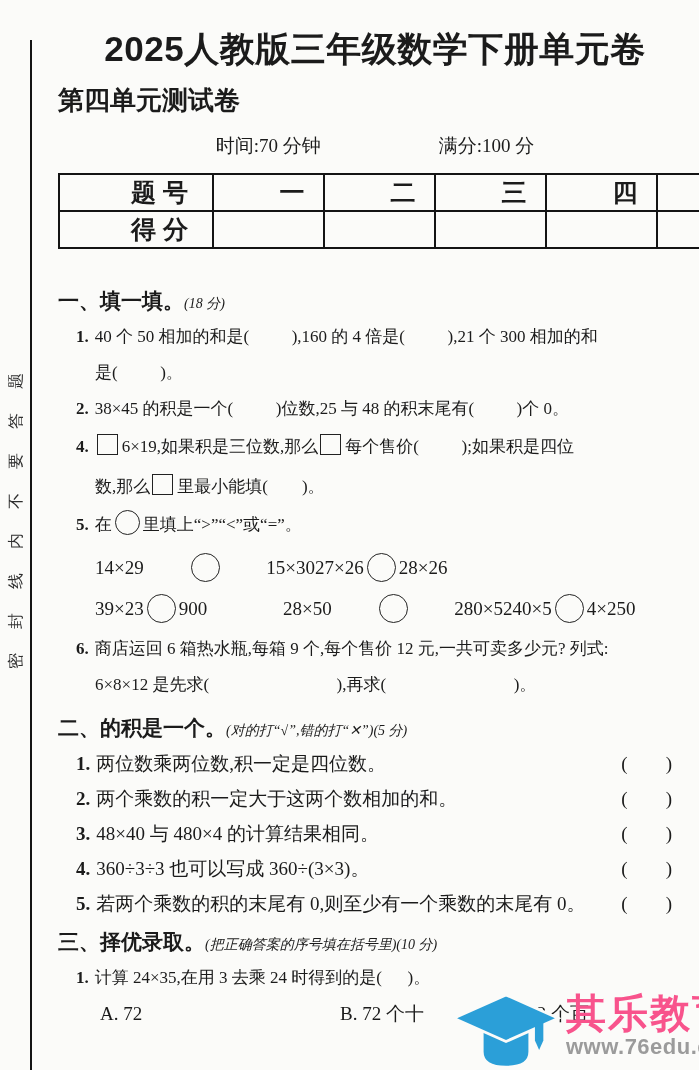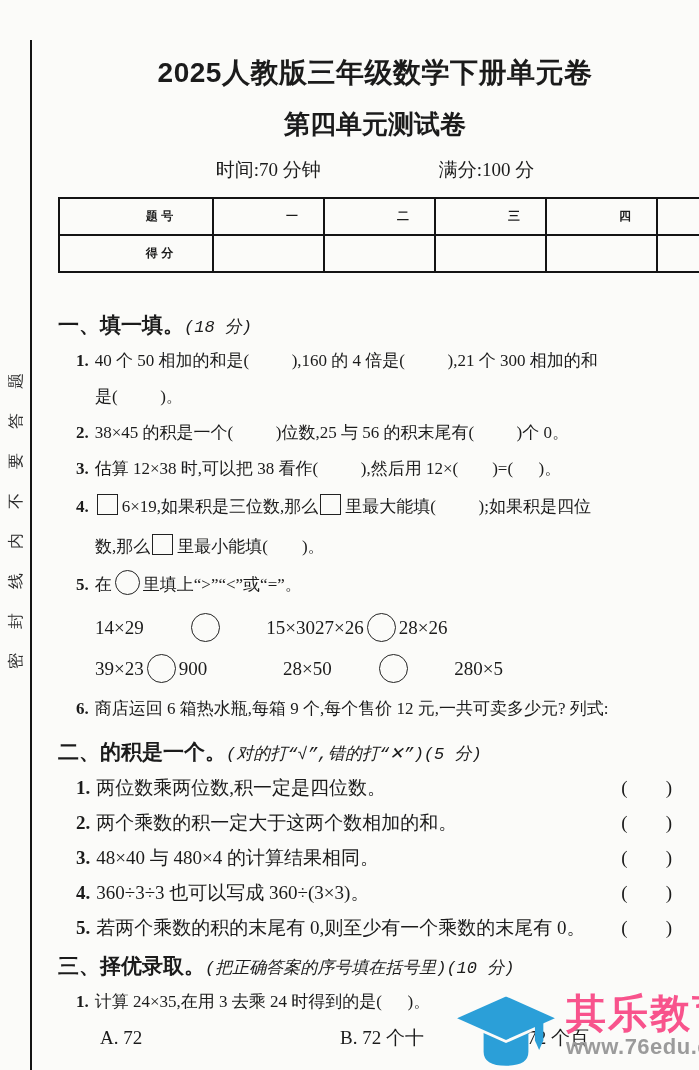--- a/index.html
+++ b/index.html
@@ -9,43 +9,43 @@
     font-family:"Liberation Serif","DejaVu Serif",serif;
   }
   .seal-rule{position:absolute;left:30px;top:40px;bottom:0;width:2px;background:#141414;}
   .seal-text{
     position:absolute;left:-148px;top:498px;width:330px;height:22px;
     text-align:center;transform:rotate(-90deg);
     font-size:16px;letter-spacing:24px;color:#2e2e2e;white-space:nowrap;
   }
   .content{position:absolute;left:58px;top:0;width:634px;}
   .title{
-    margin:52px 0 0 0;text-align:center;font-size:28px;line-height:42px;font-weight:bold;
+    margin:28px 0 0 0;text-align:center;font-size:35px;line-height:42px;font-weight:bold;
     font-family:"Liberation Sans","DejaVu Sans",sans-serif;letter-spacing:0.5px;
   }
   .subtitle{
-    margin:14px 0 0 0;text-align:center;font-size:26px;line-height:32px;font-weight:bold;
+    margin:14px 0 0 0;font-size:26px;line-height:32px;font-weight:bold;
     font-family:"Liberation Sans","DejaVu Sans",sans-serif;
   }
   .info-line{margin-top:18px;display:flex;justify-content:center;gap:118px;font-size:19px;line-height:24px;}
   table.score-table{margin-top:15px;width:631px;border-collapse:collapse;table-layout:fixed;}
   table.score-table td{
     border:2px solid #141414;height:33px;text-align:center;vertical-align:middle;
-    font-size:12px;font-weight:bold;font-family:"Liberation Sans","DejaVu Sans",sans-serif;padding-left:48px;
+    font-size:25px;font-weight:bold;font-family:"Liberation Sans","DejaVu Sans",sans-serif;padding-left:48px;
   }
   td.c-label{width:103px;}
   td.c-num{width:60px;}
   td.c-total{width:84px;}
   .sec-heading{
     margin-top:37px;font-size:21px;line-height:30px;font-weight:bold;
     font-family:"Liberation Sans","DejaVu Sans",sans-serif;white-space:pre-wrap;
   }
   .sec-note{
-    font-size:17px;font-weight:normal;font-style:italic;
-    font-family:Liberation Mono, monospace;white-space:pre-wrap;
+    font-size:14px;font-weight:normal;font-style:italic;
+    font-family:Liberation Serif, serif;white-space:pre-wrap;
   }
   .q{padding-left:18px;font-size:17px;line-height:36px;white-space:pre-wrap;}
   .q.cont{padding-left:37px;}
   .q.boxline{line-height:40px;}
   .qnum{font-weight:bold;margin-right:6px;}
   .sq{
     display:inline-block;width:19px;height:19px;border:1.6px solid #222;
     vertical-align:-3px;margin:0 4px 0 2px;background:transparent;
   }
   .circ-sm{
@@ -120,25 +120,24 @@
         <td></td>
       </tr>
     </tbody>
       </table>
 
     <div class="sec-heading"><span>一、填一填。</span><span class="sec-note">(18 分)</span></div>
 
     <div class="q"><span class="qnum">1.</span><span>40 个 50 相加的和是(          ),160 的 4 倍是(          ),21 个 300 相加的和</span></div>
     <div class="q cont"><span>是(          )。</span></div>
 
-    <div class="q"><span class="qnum">2.</span><span>38×45 的积是一个(          )位数,25 与 56 的积末尾有(          )个 0。</span></div>
-
-    <div class="q"><span class="qnum">3.</span><span>估算 12×38 时,可以把 38 看作(          ),然后用 12×(        )=(      )。</span></div>
-
-    <div class="q boxline"><span class="qnum">4.</span><span class="sq"></span><span>6×19,如果积是三位数,那么</span><span class="sq"></span><span>里最大能填(          );如果积是四位</span></div>
+    <div class="q"><span class="qnum">2.</span><span>38×45 的积是一个(          )位数,25 与 48 的积末尾有(          )个 0。</span></div>
+
+
+    <div class="q boxline"><span class="qnum">4.</span><span class="sq"></span><span>6×19,如果积是三位数,那么</span><span class="sq"></span><span>每个售价(          );如果积是四位</span></div>
     <div class="q cont boxline"><span>数,那么</span><span class="sq"></span><span>里最小能填(        )。</span></div>
 
     <div class="q"><span class="qnum">5.</span><span>在</span><span class="circ-sm"></span><span>里填上“&gt;”“&lt;”或“=”。</span></div>
 
     <div class="cmp-row r1">
       <span class="cmp-item w2">
           <span>14×29</span>
           <span class="circ"></span>
           <span>15×30</span>
         </span>
@@ -152,23 +151,29 @@
       <span class="cmp-item w1">
           <span>39×23</span>
           <span class="circ"></span>
           <span>900</span>
         </span>
       <span class="cmp-item w2">
           <span>28×50</span>
           <span class="circ"></span>
           <span>280×5</span>
         </span>
+      <span class="cmp-item">
+          <span>240×5</span>
+          <span class="circ"></span>
+          <span>4×250</span>
+        </span>
     </div>
 
     <div class="q"><span class="qnum">6.</span><span>商店运回 6 箱热水瓶,每箱 9 个,每个售价 12 元,一共可卖多少元? 列式:</span></div>
+    <div class="q cont"><span>6×8×12 是先求(                              ),再求(                              )。</span></div>
 
     <div class="sec-heading" style="margin-top:10px;"><span>二、的积是一个。</span><span class="sec-note">(对的打“√”,错的打“✕”)(5 分)</span></div>
 
     <div class="tf">
         <span class="tf-left"><span class="qnum">1.</span><span>两位数乘两位数,积一定是四位数。</span></span>
         <span class="brk">(        )</span>
       </div>
     <div class="tf">
         <span class="tf-left"><span class="qnum">2.</span><span>两个乘数的积一定大于这两个数相加的和。</span></span>
         <span class="brk">(        )</span>

